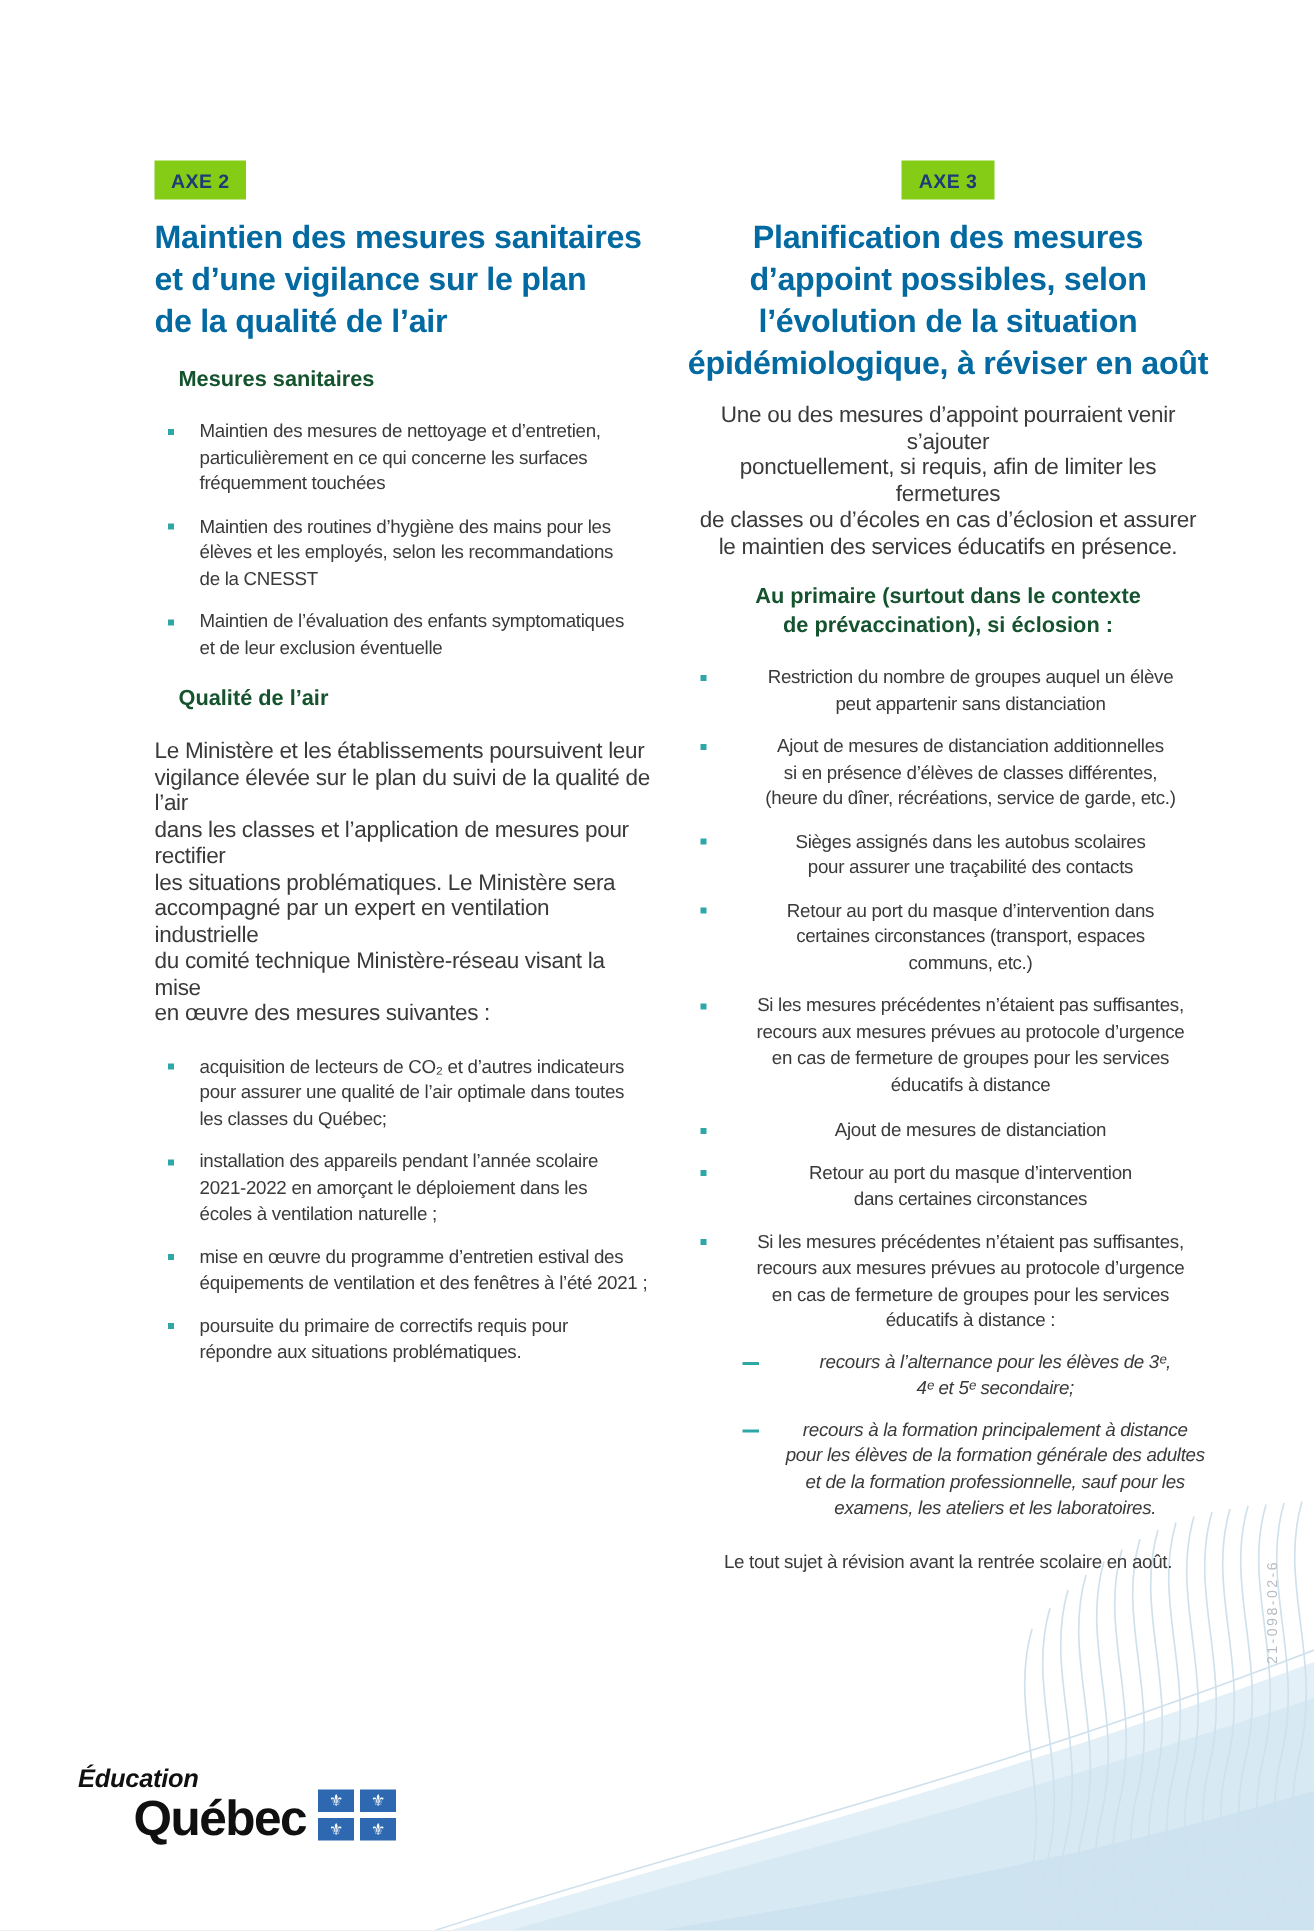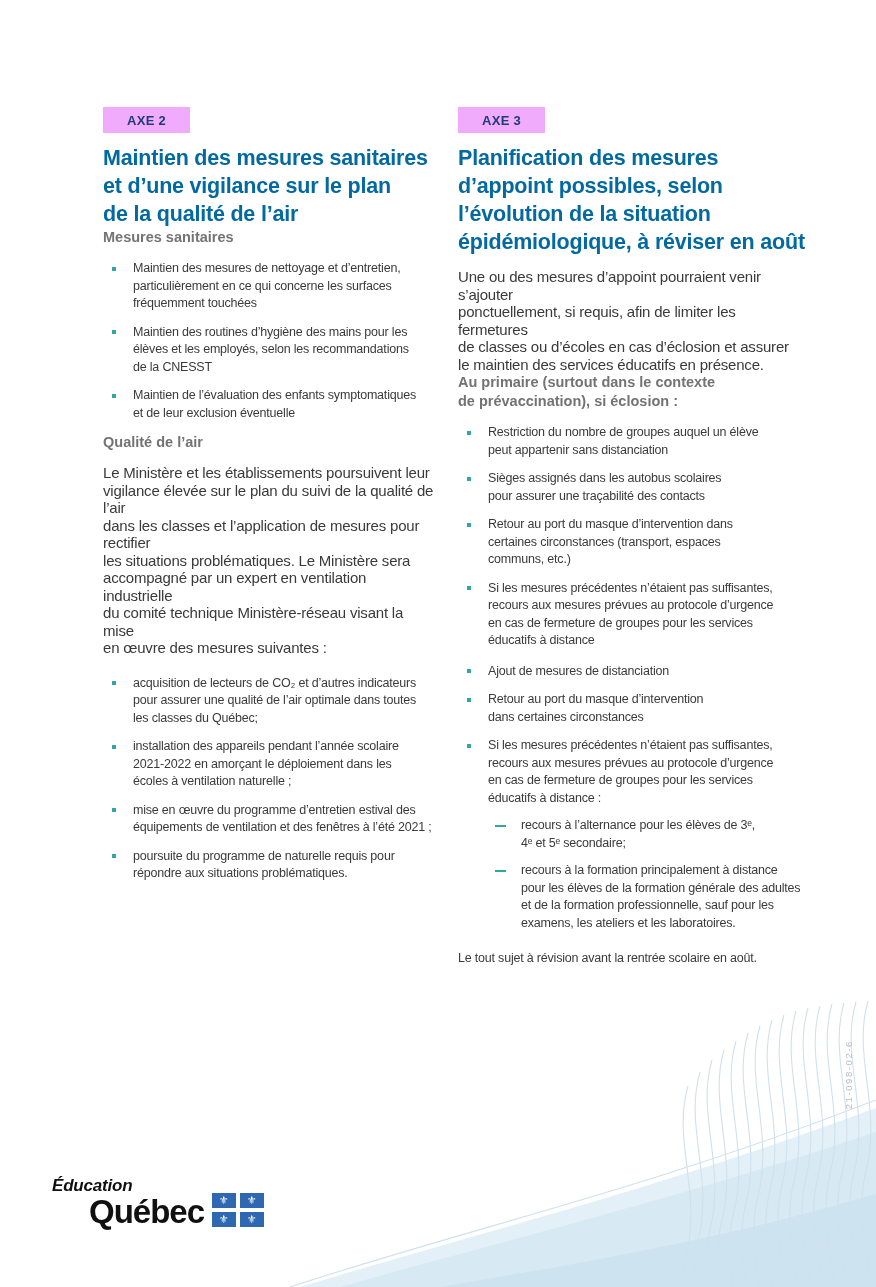--- a/index.html
+++ b/index.html
@@ -5,51 +5,51 @@
   html,body { margin:0; padding:0; background:#e8e8e8; }
   .page {
     position:relative; width:876px; height:1287px; margin:0 auto;
     background:#ffffff; overflow:hidden;
     font-family:"Liberation Sans","DejaVu Sans",sans-serif;
     color:#3a3a3a;
   }
   .waves { position:absolute; left:0; top:0; z-index:0; pointer-events:none; }
   .cols { position:absolute; left:103px; top:107px; z-index:1; display:flex; }
   .col-left  { width:332px; margin-right:23px; }
-  .col-right { width:348px; }
+  .col-right { width:348px;text-align:center; }
 
   .badge {
-    display:inline-block; background:#f0abfc; color:#1e3a78;
+    display:inline-block; background:#84cc16; color:#1e3a78;
     font-weight:bold; font-size:13px; line-height:1;
-    padding:7px 24px 6px; letter-spacing:.3px;
+    padding:7px 11px 6px; letter-spacing:.3px;
   }
   h1.doc-title {
     margin:11px 0 0; font-size:21.5px; line-height:28px; font-weight:bold;
     color:#0369a1; letter-spacing:-.2px; white-space:pre-line;
   }
   h2.teal {
     font-size:14.5px; line-height:19px; font-weight:bold;
-    color:#737373; white-space:pre-line; margin:0;
+    color:#14532d; white-space:pre-line; margin:16px;
   }
   .mt20 { margin-top:20px; } .mt24 { margin-top:24px; } .mt26 { margin-top:26px; }
   p.body {
     margin:12px 0 0; font-size:15px; line-height:17.5px;
     letter-spacing:-.2px; white-space:pre-line;
   }
   ul.blist { list-style:none; margin:13px 0 0; padding:0; }
   ul.blist > li {
     position:relative; padding-left:30px; margin-bottom:11px;
     font-size:12.5px; line-height:17.5px; letter-spacing:-.2px;
   }
   .bt { white-space:pre-line; }
   .sq {
     position:absolute; left:9px; top:6.5px; width:4px; height:4px;
     background:#2fa7a5;
   }
-  ul.sub { list-style:none; margin:10px 0 17px; padding:0; }
+  ul.sub { list-style:none; margin:10px 0 17px; padding:0;font-style:italic; }
   ul.sub > li { position:relative; padding-left:33px; margin-bottom:10px; }
   .dash { position:absolute; left:7px; top:8px; width:11px; height:2px; background:#2fa7a5; }
   p.closing { margin:18px 0 16px; font-size:12.5px; line-height:17.5px; letter-spacing:-.2px; }
 
   .logo { position:absolute; left:52px; top:1176px; z-index:1; color:#101010; }
   .logo-edu { font-size:17px; font-weight:bold; font-style:italic; letter-spacing:-.2px; }
   .logo-row { display:flex; margin-left:37px; margin-top:-3px; }
   .logo-qc { font-size:33px; font-weight:bold; letter-spacing:-1px; }
   .flag {
     margin-left:8px; width:52px; height:34px;
@@ -129,42 +129,44 @@
 en œuvre des mesures suivantes :</p>
       <ul class="blist" style="margin-top:18px">
         <li><span class="sq"></span><span class="bt">acquisition de lecteurs de CO₂ et d’autres indicateurs
 pour assurer une qualité de l’air optimale dans toutes
 les classes du Québec;</span></li>
         <li><span class="sq"></span><span class="bt">installation des appareils pendant l’année scolaire
 2021-2022 en amorçant le déploiement dans les
 écoles à ventilation naturelle ;</span></li>
         <li><span class="sq"></span><span class="bt">mise en œuvre du programme d’entretien estival des
 équipements de ventilation et des fenêtres à l’été 2021 ;</span></li>
-        <li><span class="sq"></span><span class="bt">poursuite du programme de naturelle requis pour
+        <li><span class="sq"></span><span class="bt">poursuite du primaire de correctifs requis pour
 répondre aux situations problématiques.</span></li>
       </ul>
     </div>
 
     <div class="col-right">
       <span class="badge">AXE 3</span>
       <h1 class="doc-title">Planification des mesures
 d’appoint possibles, selon
 l’évolution de la situation
 épidémiologique, à réviser en août</h1>
       <p class="body">Une ou des mesures d’appoint pourraient venir s’ajouter
 ponctuellement, si requis, afin de limiter les fermetures
 de classes ou d’écoles en cas d’éclosion et assurer
 le maintien des services éducatifs en présence.</p>
 
       <h2 class="teal mt26">Au primaire (surtout dans le contexte
 de prévaccination), si éclosion :</h2>
       <ul class="blist">
         <li><span class="sq"></span><span class="bt">Restriction du nombre de groupes auquel un élève
 peut appartenir sans distanciation</span></li>
-        <li><span class="sq"></span></li>
+        <li><span class="sq"></span><span class="bt">Ajout de mesures de distanciation additionnelles
+si en présence d’élèves de classes différentes,
+(heure du dîner, récréations, service de garde, etc.)</span></li>
         <li><span class="sq"></span><span class="bt">Sièges assignés dans les autobus scolaires
 pour assurer une traçabilité des contacts</span></li>
         <li><span class="sq"></span><span class="bt">Retour au port du masque d’intervention dans
 certaines circonstances (transport, espaces
 communs, etc.)</span></li>
         <li><span class="sq"></span><span class="bt">Si les mesures précédentes n’étaient pas suffisantes,
 recours aux mesures prévues au protocole d’urgence
 en cas de fermeture de groupes pour les services
 éducatifs à distance</span></li>
       </ul>

